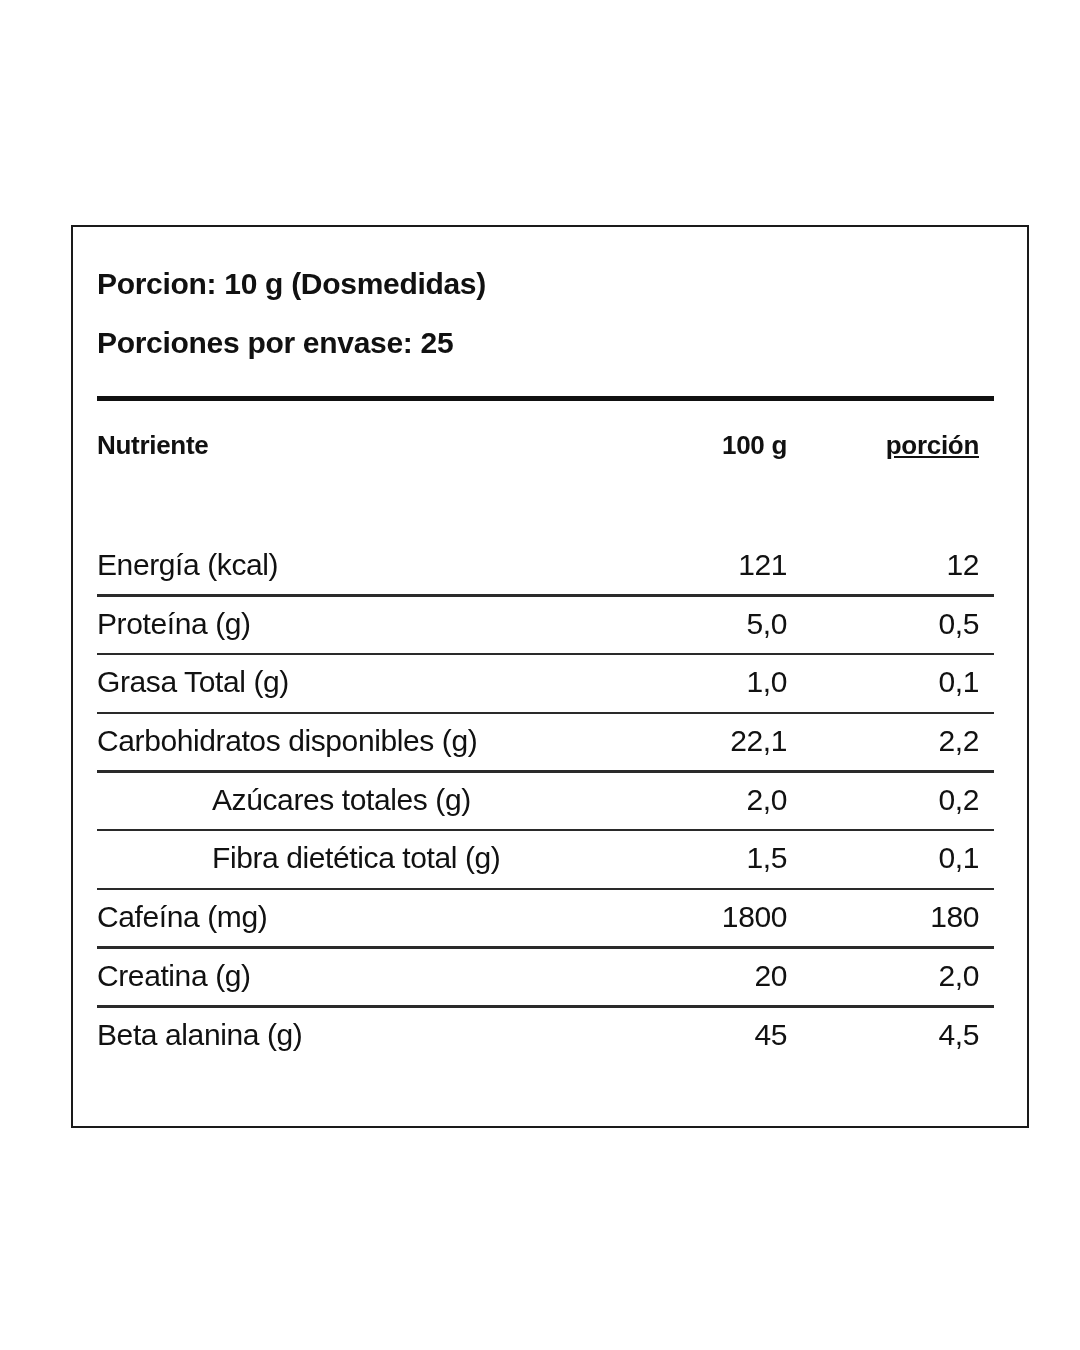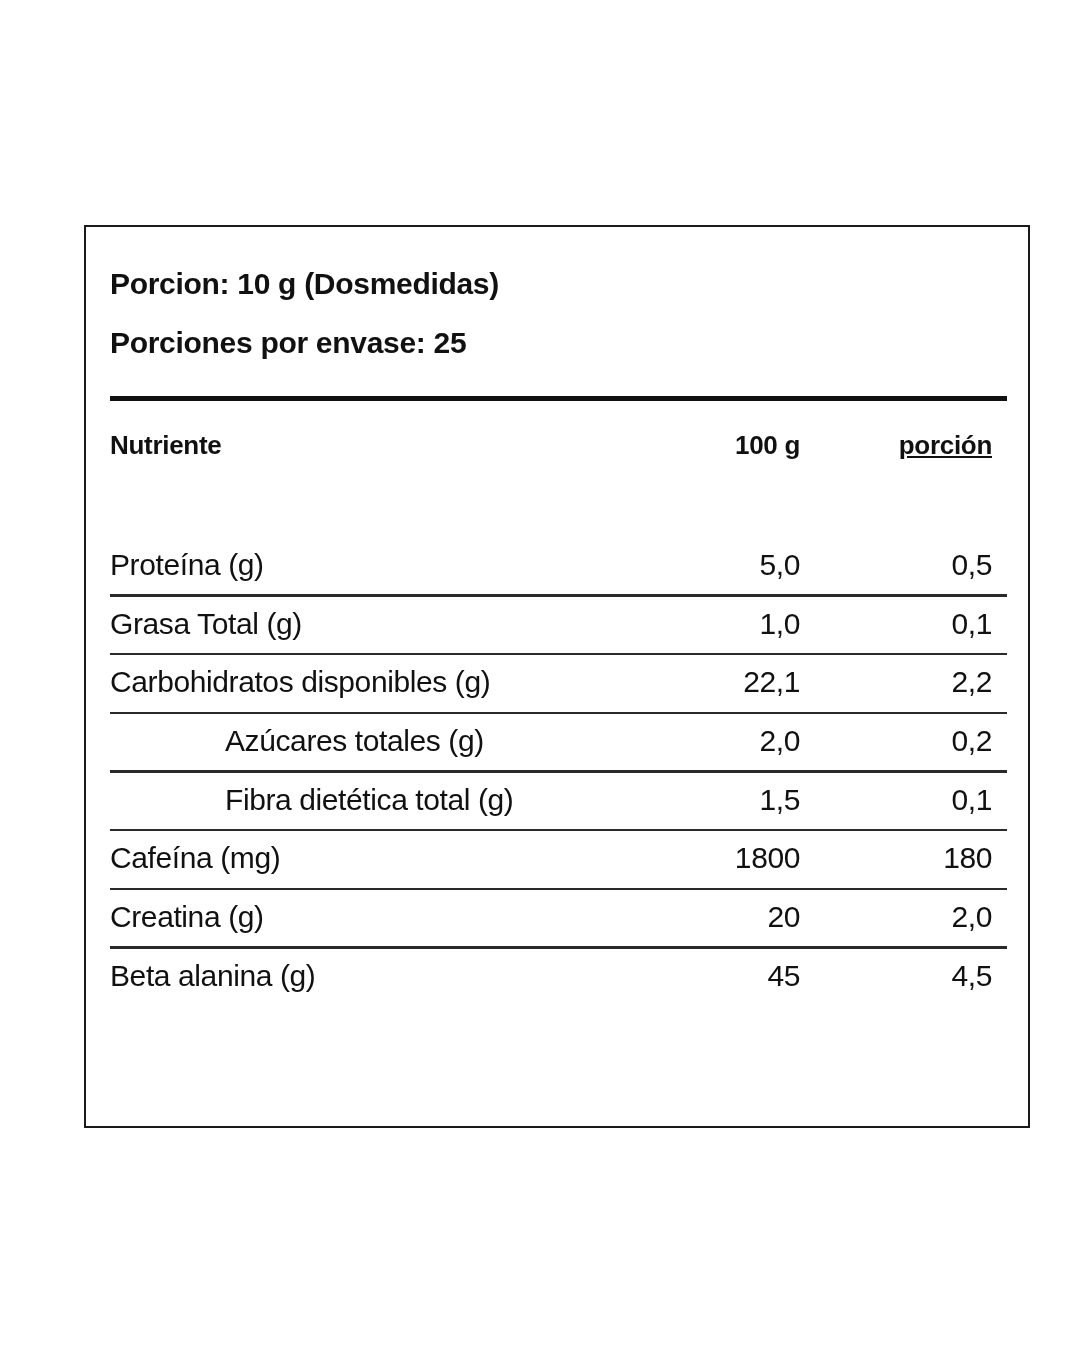--- a/index.html
+++ b/index.html
@@ -1,19 +1,19 @@
 <!DOCTYPE html>
 <html><head>
 <meta charset="utf-8">
 <style>
   html, body { margin: 0; padding: 0; background: #ffffff; }
   body { width: 1080px; height: 1350px; position: relative; overflow: hidden;
          font-family: "Liberation Sans", "DejaVu Sans", sans-serif; color: #111; }
-  .panel { position: absolute; left: 84px; top: 225px; width: 942px; height: 899px;
-           border: 2.5px solid #1a1a1a; box-sizing: content-box; }
+  .panel { position: absolute; left: 71px; top: 225px; width: 942px; height: 899px;
+           border: 2.5px solid #1a1a1a; box-sizing: content-box; padding-left: 12px; }
   .serving { position: absolute; left: 24px; font-weight: bold; font-size: 30px; letter-spacing: -0.3px; }
   .serving.s1 { top: 40px; }
   .serving.s2 { top: 99px; }
   .rule-thick { position: absolute; left: 24px; top: 169px; width: 897px; height: 5px; background: #111; }
   .hdr { position: absolute; top: 203px; font-weight: bold; font-size: 26px; letter-spacing: -0.3px; }
   .hdr.c1 { left: 24px; }
   .hdr.c2 { left: 560px; width: 154px; text-align: right; }
   .hdr.c3 { left: 760px; width: 146px; text-align: right; text-decoration: underline; }
   .rows { position: absolute; left: 24px; top: 311px; width: 897px; }
   .row { position: relative; height: 58.7px; font-size: 30px; letter-spacing: -0.4px; }
@@ -30,20 +30,26 @@
 <div class="panel">
   <div class="serving s1">Porcion: 10 g (Dosmedidas)</div>
   <div class="serving s2">Porciones por envase: 25</div>
   <div class="rule-thick"></div>
 
   <div class="hdr c1">Nutriente</div>
   <div class="hdr c2">100 g</div>
   <div class="hdr c3">porción</div>
 
   <div class="rows">
+    <div class="row">
+      <span class="name">Energía (kcal)</span>
+      <span class="v100">121</span>
+      <span class="vpor">12</span>
+      <div class="sep"></div>
+    </div>
     <div class="row">
       <span class="name">Proteína (g)</span>
       <span class="v100">5,0</span>
       <span class="vpor">0,5</span>
       <div class="sep"></div>
     </div>
     <div class="row">
       <span class="name">Grasa Total (g)</span>
       <span class="v100">1,0</span>
       <span class="vpor">0,1</span>

